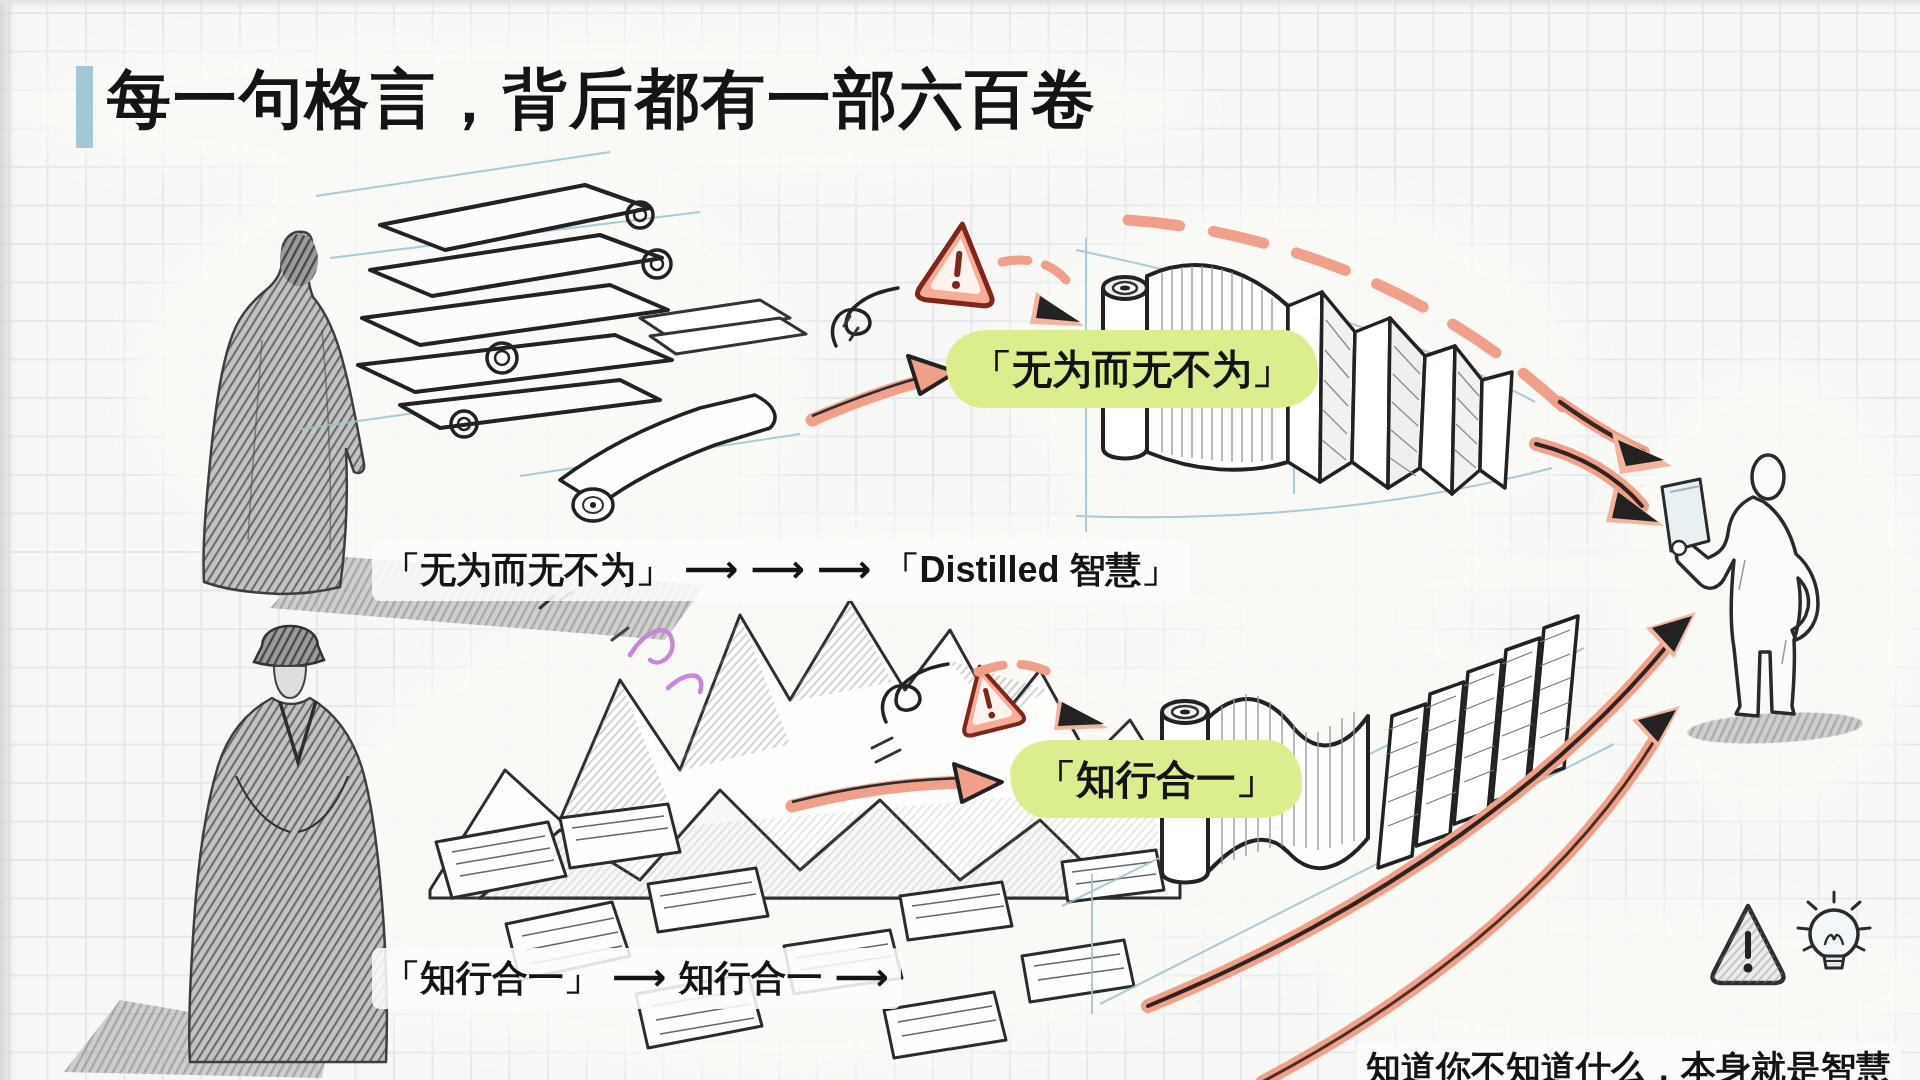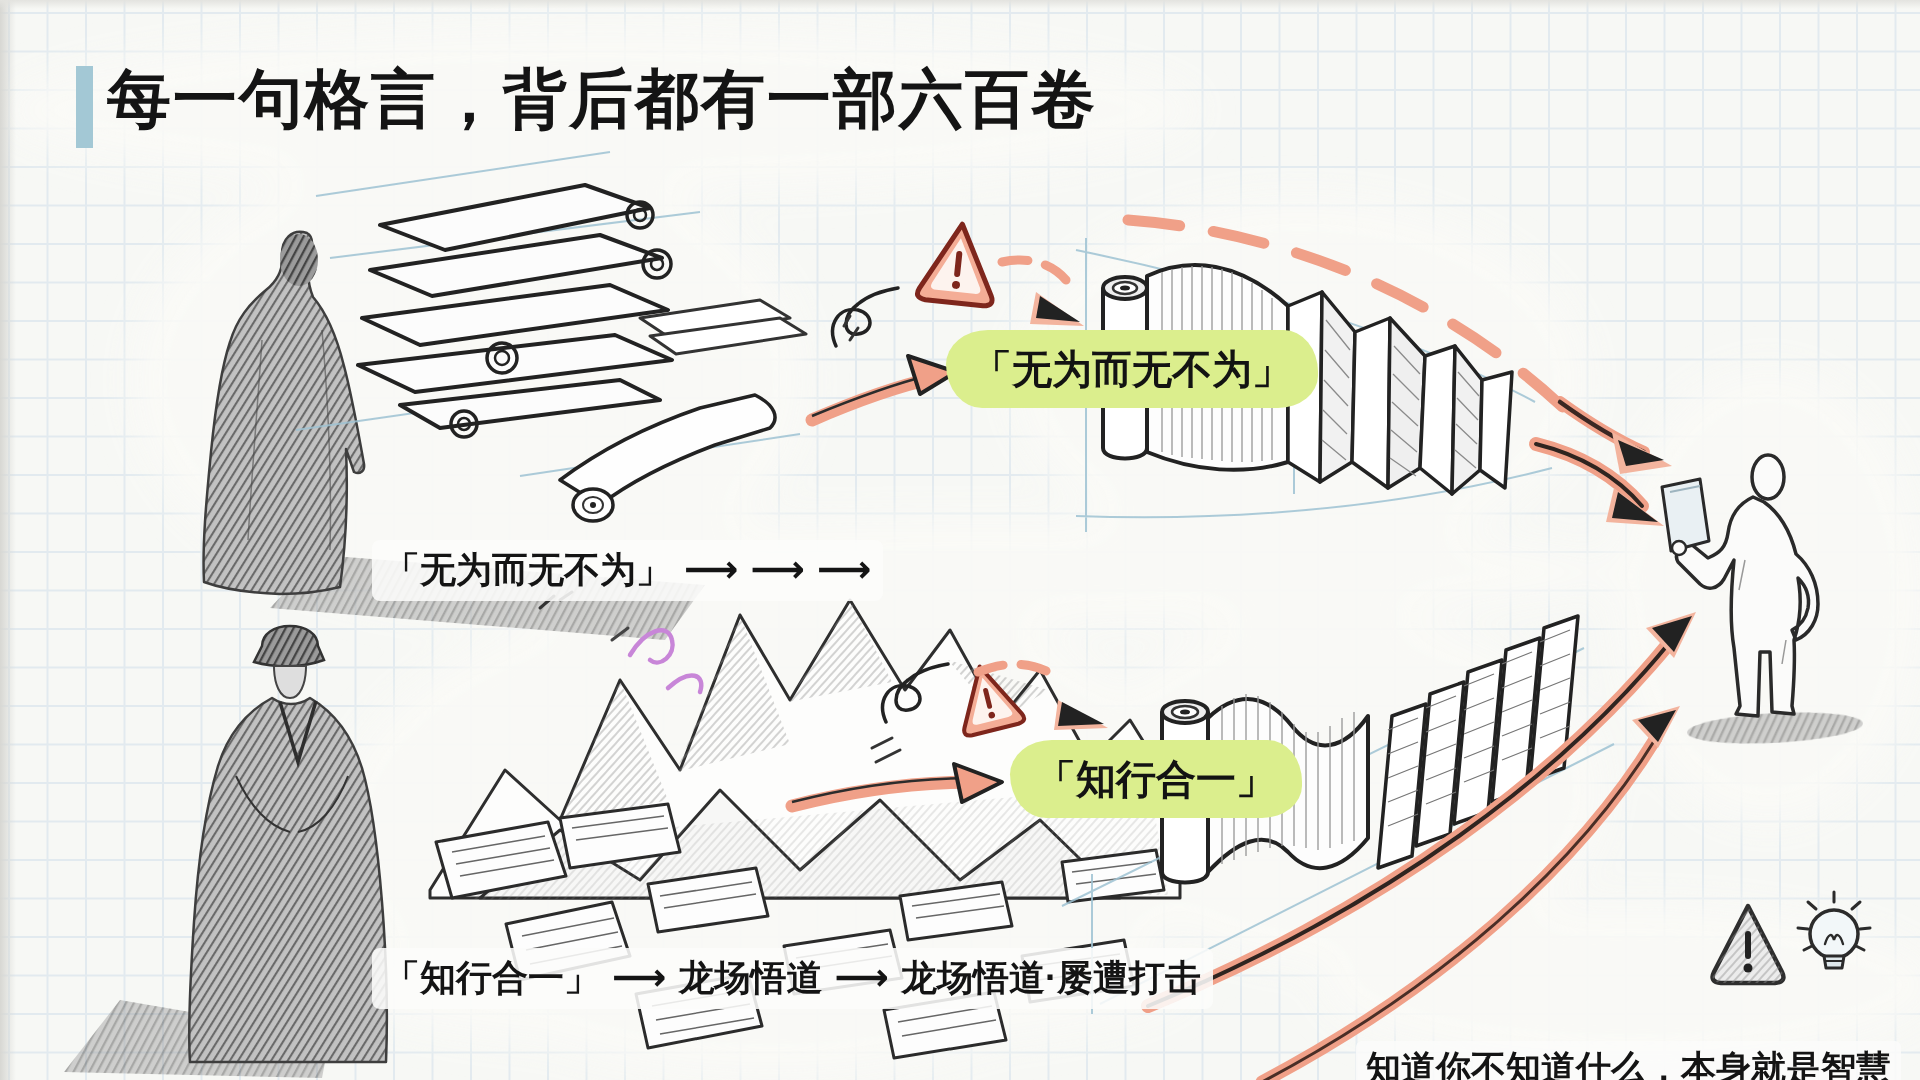--- a/index.html
+++ b/index.html
@@ -326,23 +326,23 @@
 </div>
 
 <div class="label label1">「无为而无不为」</div>
 <div class="label label2">「知行合一」</div>
 
 <div class="chain chain1">
   <span>「无为而无不为」</span>
   <span class="arr">⟶</span>
   <span class="arr">⟶</span>
   <span class="arr">⟶</span>
+  <span>「Distilled 智慧」</span>
 </div>
 
 <div class="chain chain2">
   <span>「知行合一」</span>
   <span class="arr">⟶</span>
-  <span>龙场悟道</span>
-  <span class="arr">⟶</span>
-  <span>龙场悟道·屡遭打击</span>
+  <span>知行合一</span>
+  <span class="arr">⟶</span>
 </div>
 
 <div class="footer-note">知道你不知道什么，本身就是智慧</div>
 
 </body></html>

